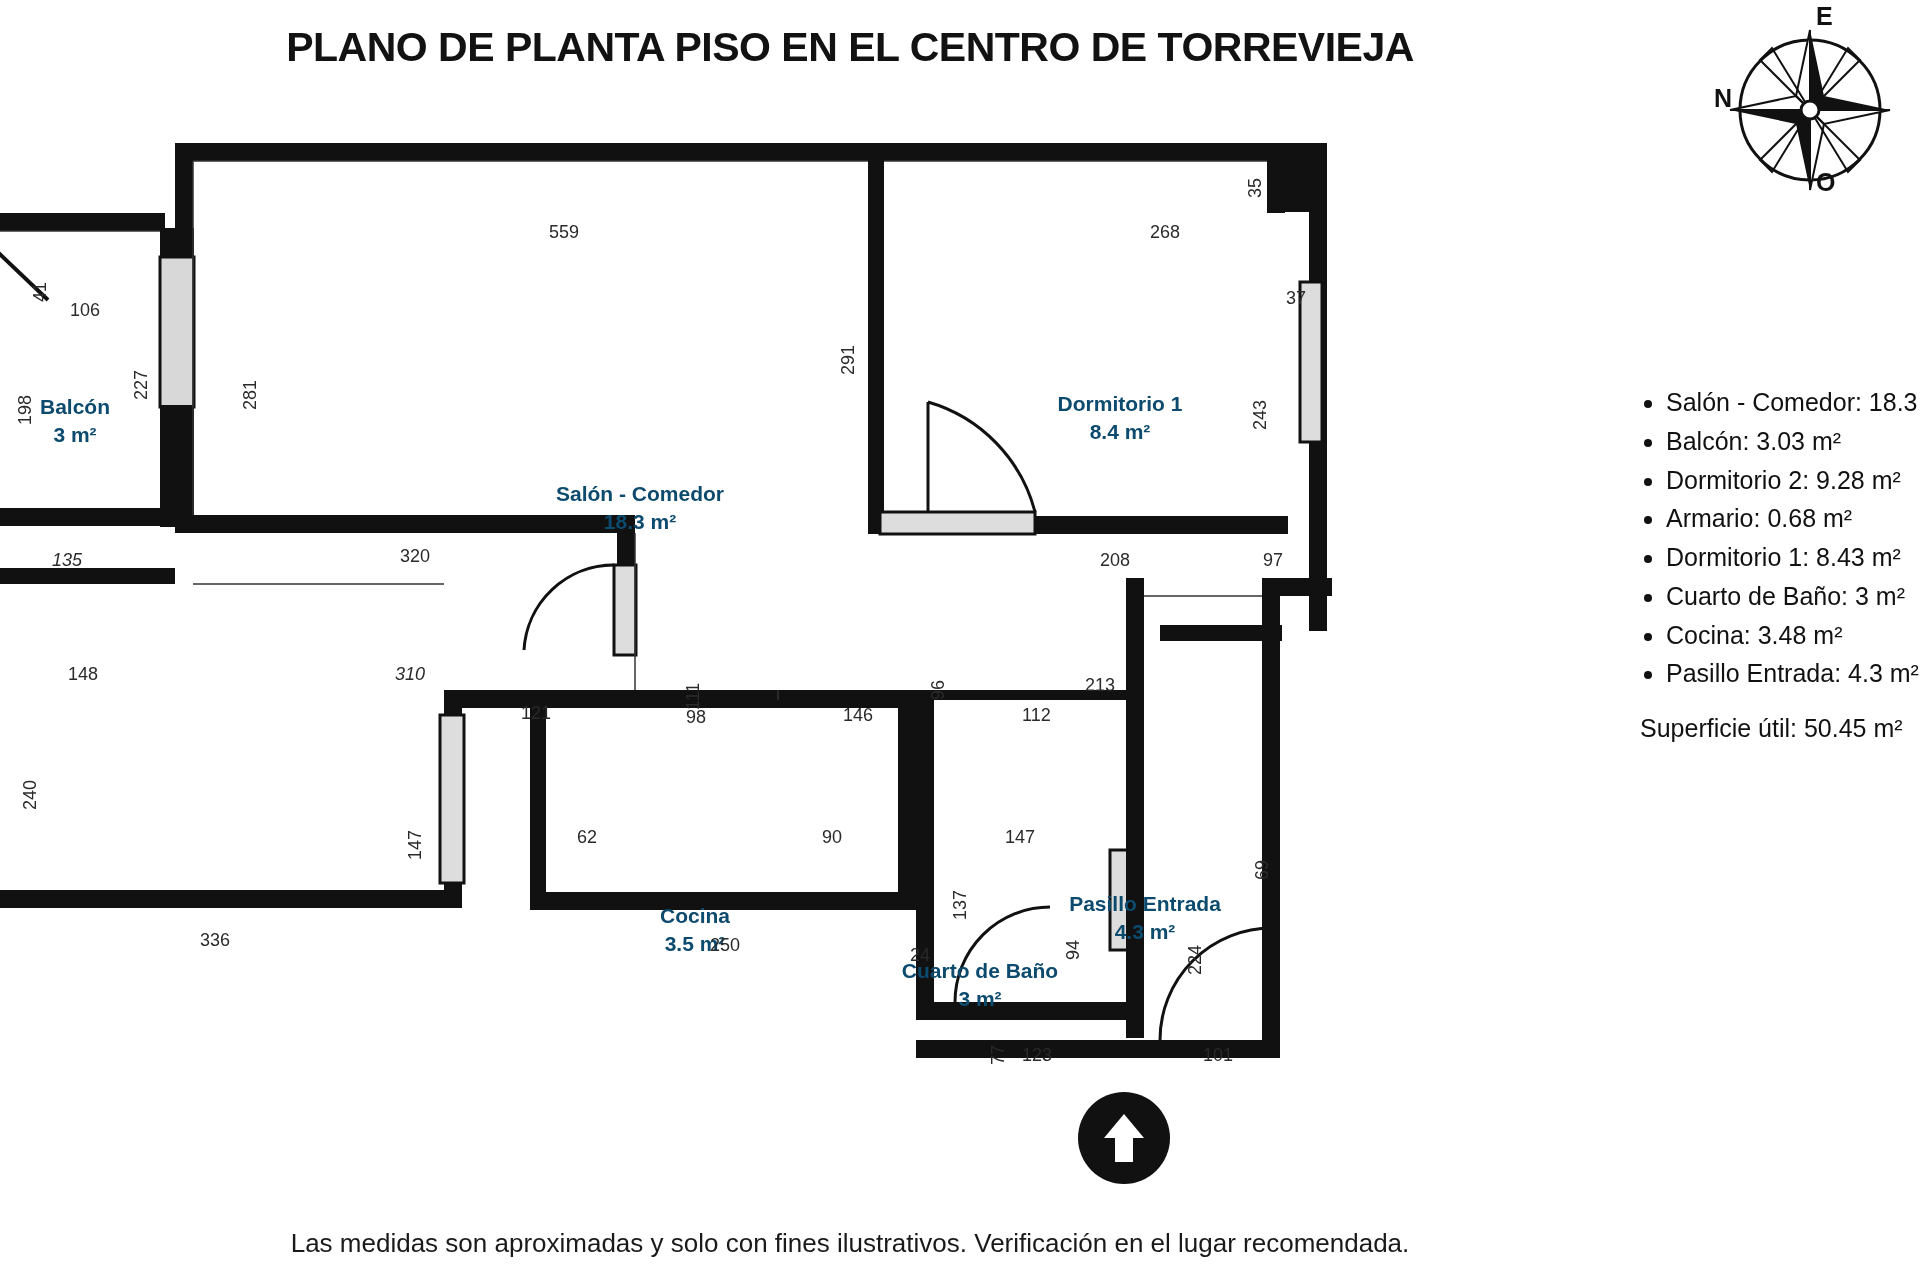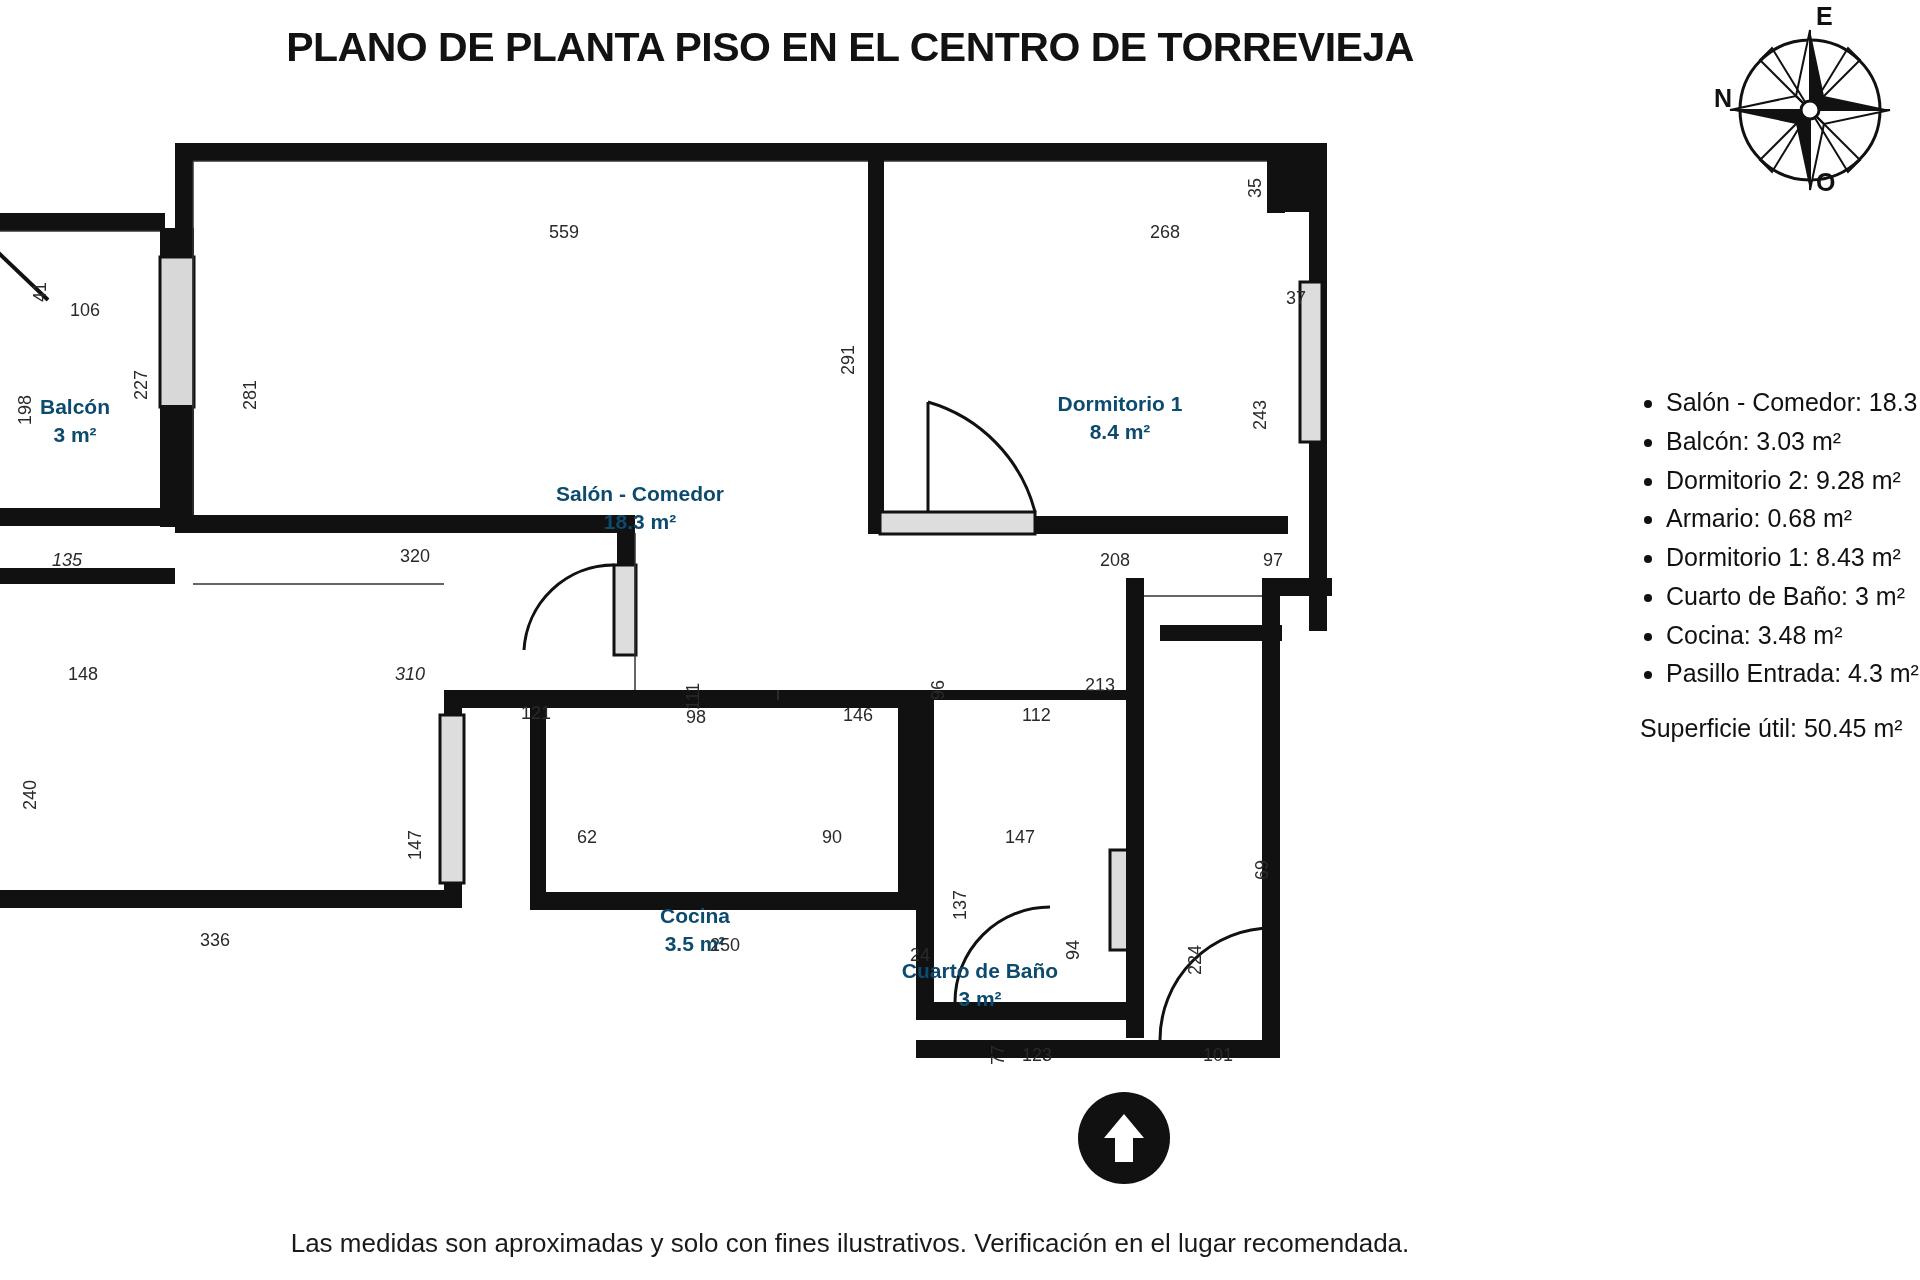--- a/index.html
+++ b/index.html
@@ -246,20 +246,24 @@
   <div class="room-label" style="left:615px; top:902px; width:160px;">
     <span>Cocina</span>
     <span class="area">3.5 m²</span>
   </div>
 
   <div class="room-label" style="left:870px; top:957px; width:220px;">
     <span>Cuarto de Baño</span>
     <span class="area">3 m²</span>
   </div>
 
+  <div class="room-label" style="left:1040px; top:890px; width:210px;">
+    <span>Pasillo Entrada</span>
+    <span class="area">4.3 m²</span>
+  </div>
 
   
   <div class="dim" style="left:549px; top:222px;">559</div>
   <div class="dim vert" style="left:240px; top:410px;">281</div>
   <div class="dim" style="left:400px; top:546px;">320</div>
   <div class="dim vert" style="left:838px; top:375px;">291</div>
 
   <div class="dim" style="left:1150px; top:222px;">268</div>
   <div class="dim vert" style="left:1245px; top:198px;">35</div>
   <div class="dim" style="left:1286px; top:288px;">37</div>

